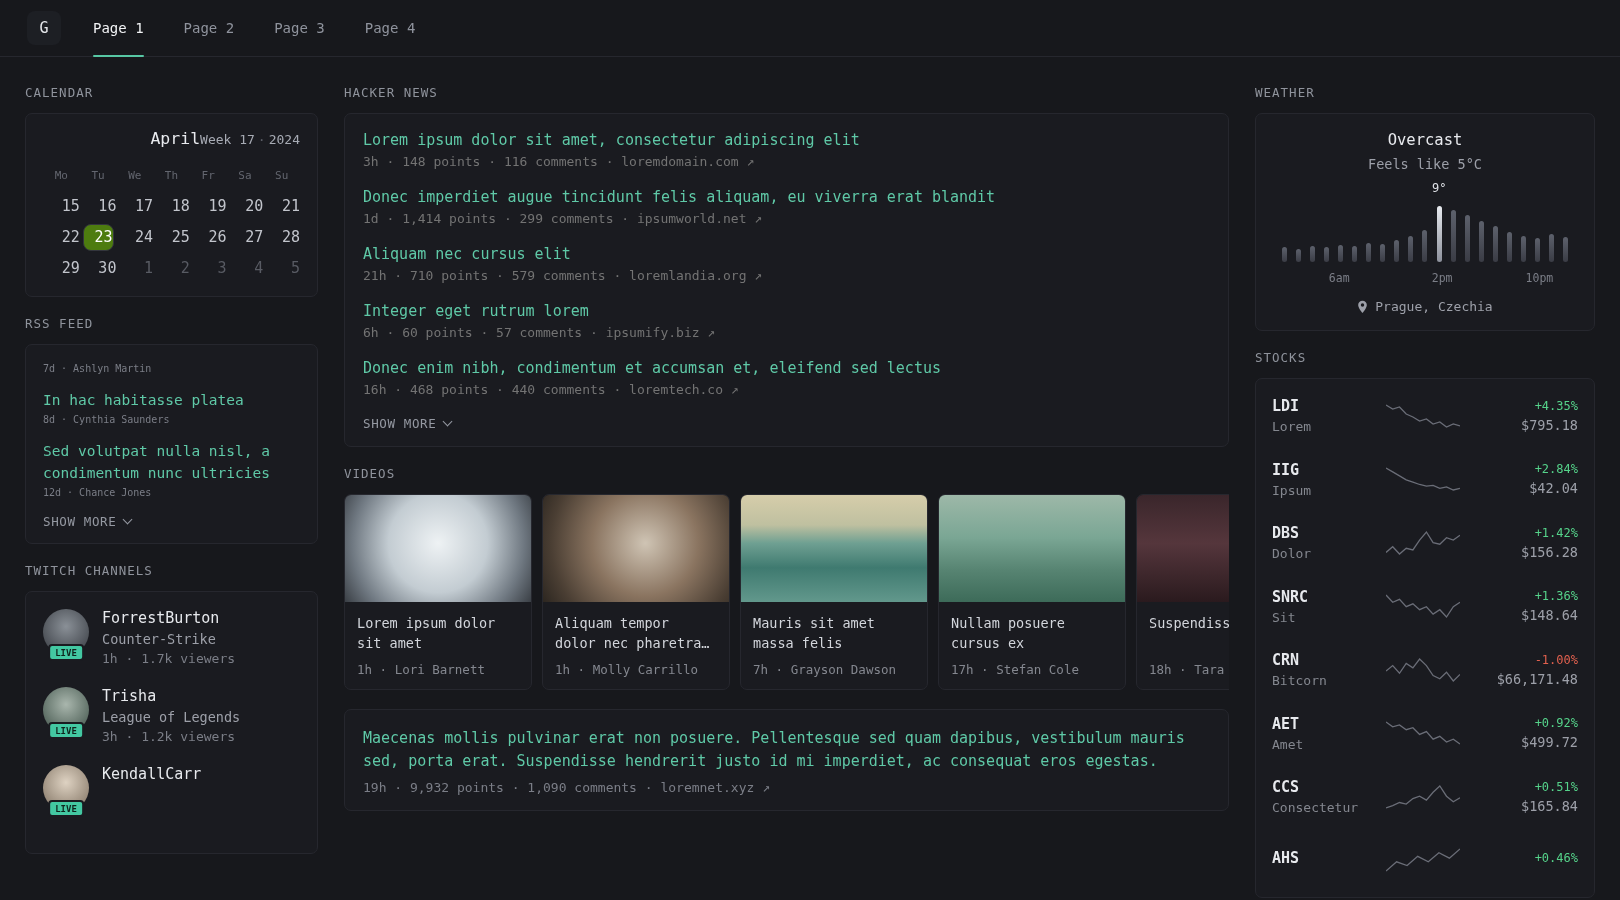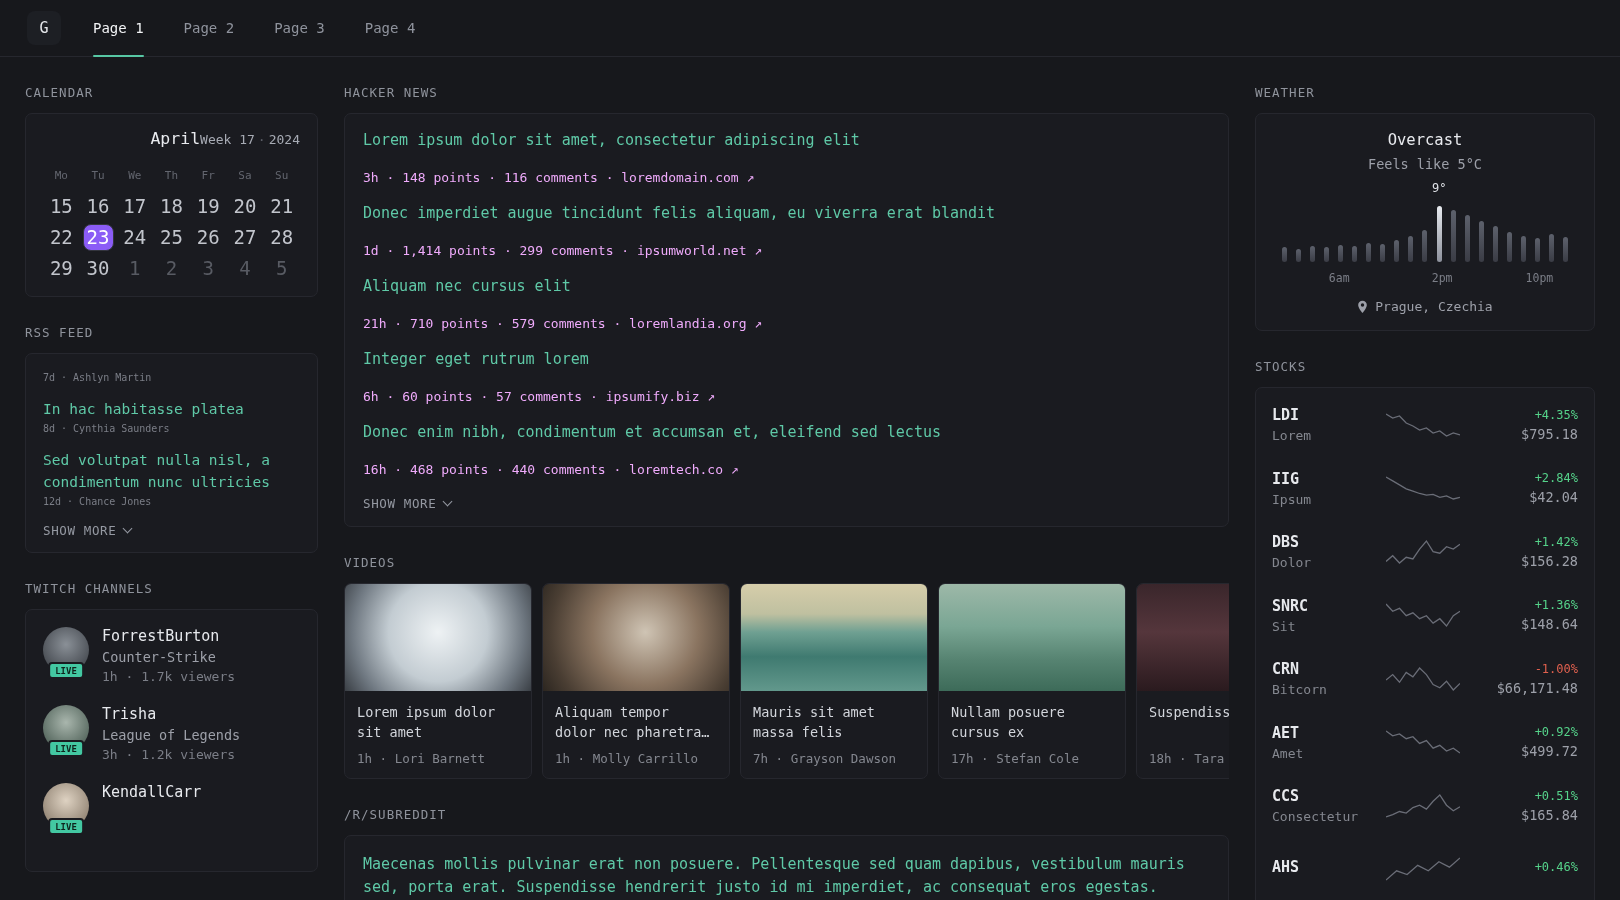--- a/index.html
+++ b/index.html
@@ -14,32 +14,32 @@
   .logo { width:34px; height:34px; border-radius:8px; background:#1d1f24; color:#e6e8ec; font-size:15px;
           display:flex; align-items:center; justify-content:center; margin-right:32px; cursor:pointer; }
   .tabs { display:flex; height:100%; }
   .tab { display:flex; align-items:center; margin-right:40px; font-size:14px; color:#8f939d; cursor:pointer; position:relative; }
   .tab.active { color:#f2f3f5; }
   .tab.active::after { content:""; position:absolute; left:0; right:0; bottom:-1px; height:2px; background:#57c7a4; border-radius:2px; }
   
   .main { display:grid; grid-template-columns:293px 885px 340px; column-gap:26px; padding:28px 25px 0; }
   .sec-title { font-size:12.5px; letter-spacing:.08em; color:#8f939c; margin-bottom:13px; }
   .card { background:#1a1b20; border:1px solid #26272e; border-radius:7px; }
-  .widget + .widget { margin-top:28px; }
+  .widget + .widget { margin-top:19px; }
   .dot { color:#5b5e67; padding:0 3px; }
   
   .cal { padding:15px 17px 12px; }
   .cal-head { display:flex; justify-content:flex-end; align-items:baseline; }
   .cal-month { font-size:16.5px; color:#e8eaee; }
   .cal-meta { font-size:13px; color:#a7abb4; }
   .cal-grid { display:grid; grid-template-columns:repeat(7,1fr); margin-top:14px; }
   .cal-dow { font-size:11px; color:#63666f; text-align:center; padding:7px 0 9px; }
-  .cal-day { font-size:19px; color:#c2c5cc; text-align:center; height:31px; line-height:31px; }
+  .cal-day { font-size:15px; color:#c2c5cc; text-align:right; height:31px; line-height:31px; }
   .cal-day.dim { color:#585b63; }
-  .cal-day.sel { background:#8b5cf6; border:1px solid #33353d; border-radius:8px; color:#fff;
+  .cal-day.sel { background:#4d7c0f; border:1px solid #33353d; border-radius:8px; color:#fff;
                  width:31px; height:27px; line-height:25px; margin:2px auto; }
   
   .rss { padding:15px 17px 14px; }
   .rss-item { margin-bottom:16px; }
   .rss-title { font-size:14.5px; line-height:1.48; color:#5fc9a7; cursor:pointer; }
   .rss-title.muted { color:#c3c6cc; }
   .rss-meta { font-size:10px; color:#7b7e87; margin-top:3px; }
   .show-more { font-size:12.5px; letter-spacing:.05em; color:#9599a2; display:flex; align-items:center; gap:8px; cursor:pointer; margin-top:2px; }
   .chev { width:7px; height:7px; border-right:1.5px solid #9599a2; border-bottom:1.5px solid #9599a2;
           transform:rotate(45deg); margin-top:-4px; }
@@ -51,21 +51,21 @@
   .tw-live { position:absolute; left:50%; transform:translateX(-50%); bottom:-2px; background:#43c8a2; color:#0f241d;
              font-size:9px; font-weight:bold; padding:1.5px 5px; border-radius:4px; border:2px solid #1a1b20; }
   .tw-info { margin-left:13px; min-width:0; }
   .tw-name { font-size:15px; color:#e7e9ed; }
   .tw-game { font-size:13.5px; color:#9da0a9; margin-top:4px; }
   .tw-meta { font-size:13px; color:#7b7e87; margin-top:4px; }
   
   .hn { padding:17px 18px 15px; }
   .hn-item { margin-bottom:19px; }
   .hn-title { font-size:15px; color:#5fc9a7; cursor:pointer; }
-  .hn-meta { font-size:13px; color:#f0abfc; margin-top:21px; }
+  .hn-meta { font-size:13px; color:#737373; margin-top:5px; }
   .sub { padding:17px 18px 15px; }
   .sub-title { font-size:15px; line-height:1.55; color:#5fc9a7; cursor:pointer; }
   .sub-meta { font-size:13px; color:#7b7e87; margin-top:6px; }
   
   .videos-row { display:flex; gap:10px; overflow:hidden; }
   .vid-card { width:188px; flex-shrink:0; background:#1a1b20; border:1px solid #26272e; border-radius:7px; overflow:hidden; cursor:pointer; }
   .vid-thumb { height:107px; }
   .vid-body { padding:11px 12px 12px; }
   .vid-title { font-size:13.5px; line-height:1.5; color:#d3d6dc; height:40px; overflow:hidden; }
   .vid-meta { font-size:12.5px; color:#84878f; margin-top:9px; white-space:nowrap; overflow:hidden; }
@@ -281,21 +281,20 @@
             <div class="vid-thumb" style="background: linear-gradient(rgb(58, 38, 43) 0%, rgb(85, 54, 60) 45%, rgb(42, 26, 30) 100%);"></div>
             <div class="vid-body">
               <div class="vid-title">Suspendisse diam</div>
               <div class="vid-meta">18h · Tara</div>
             </div>
           </div>
         </div>
     </div>
 
     <div class="widget">
-      <div class="sec-title">/R/SUBREDDIT</div>
       <div class="card sub" id="sub-list">
           <div class="sub-item">
             <div class="sub-title">Maecenas mollis pulvinar erat non posuere. Pellentesque sed quam dapibus, vestibulum mauris sed, porta erat. Suspendisse hendrerit justo id mi imperdiet, ac consequat eros egestas.</div>
             <div class="sub-meta">19h · 9,932 points · 1,090 comments · loremnet.xyz ↗</div>
           </div>
         </div>
     </div>
   </section>
 
   <section>

